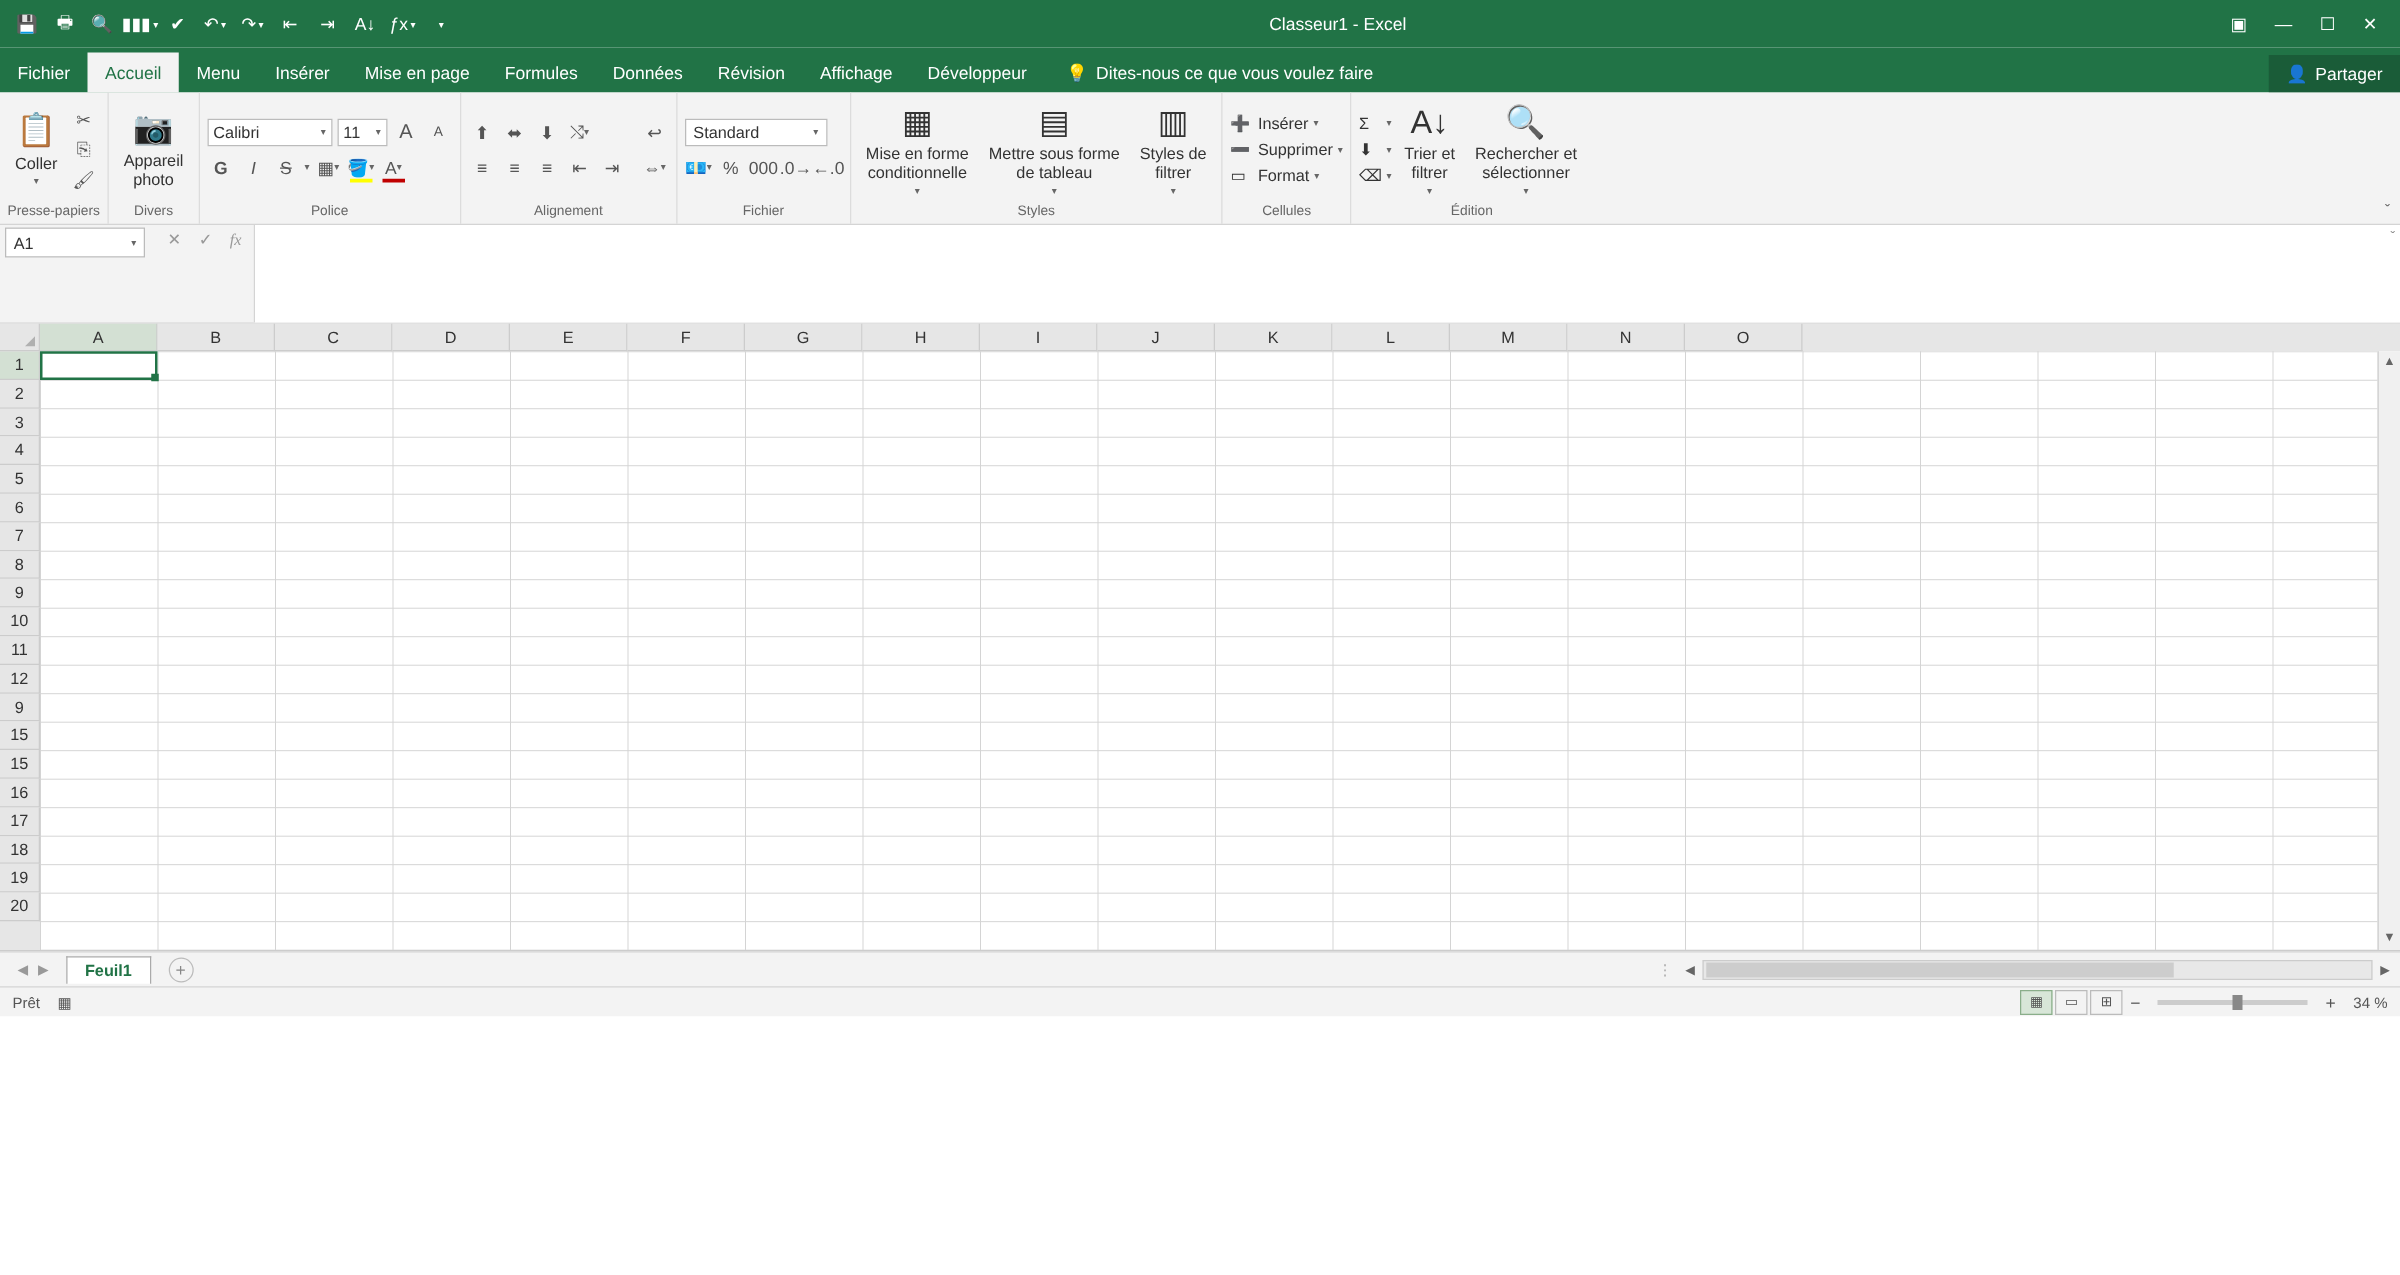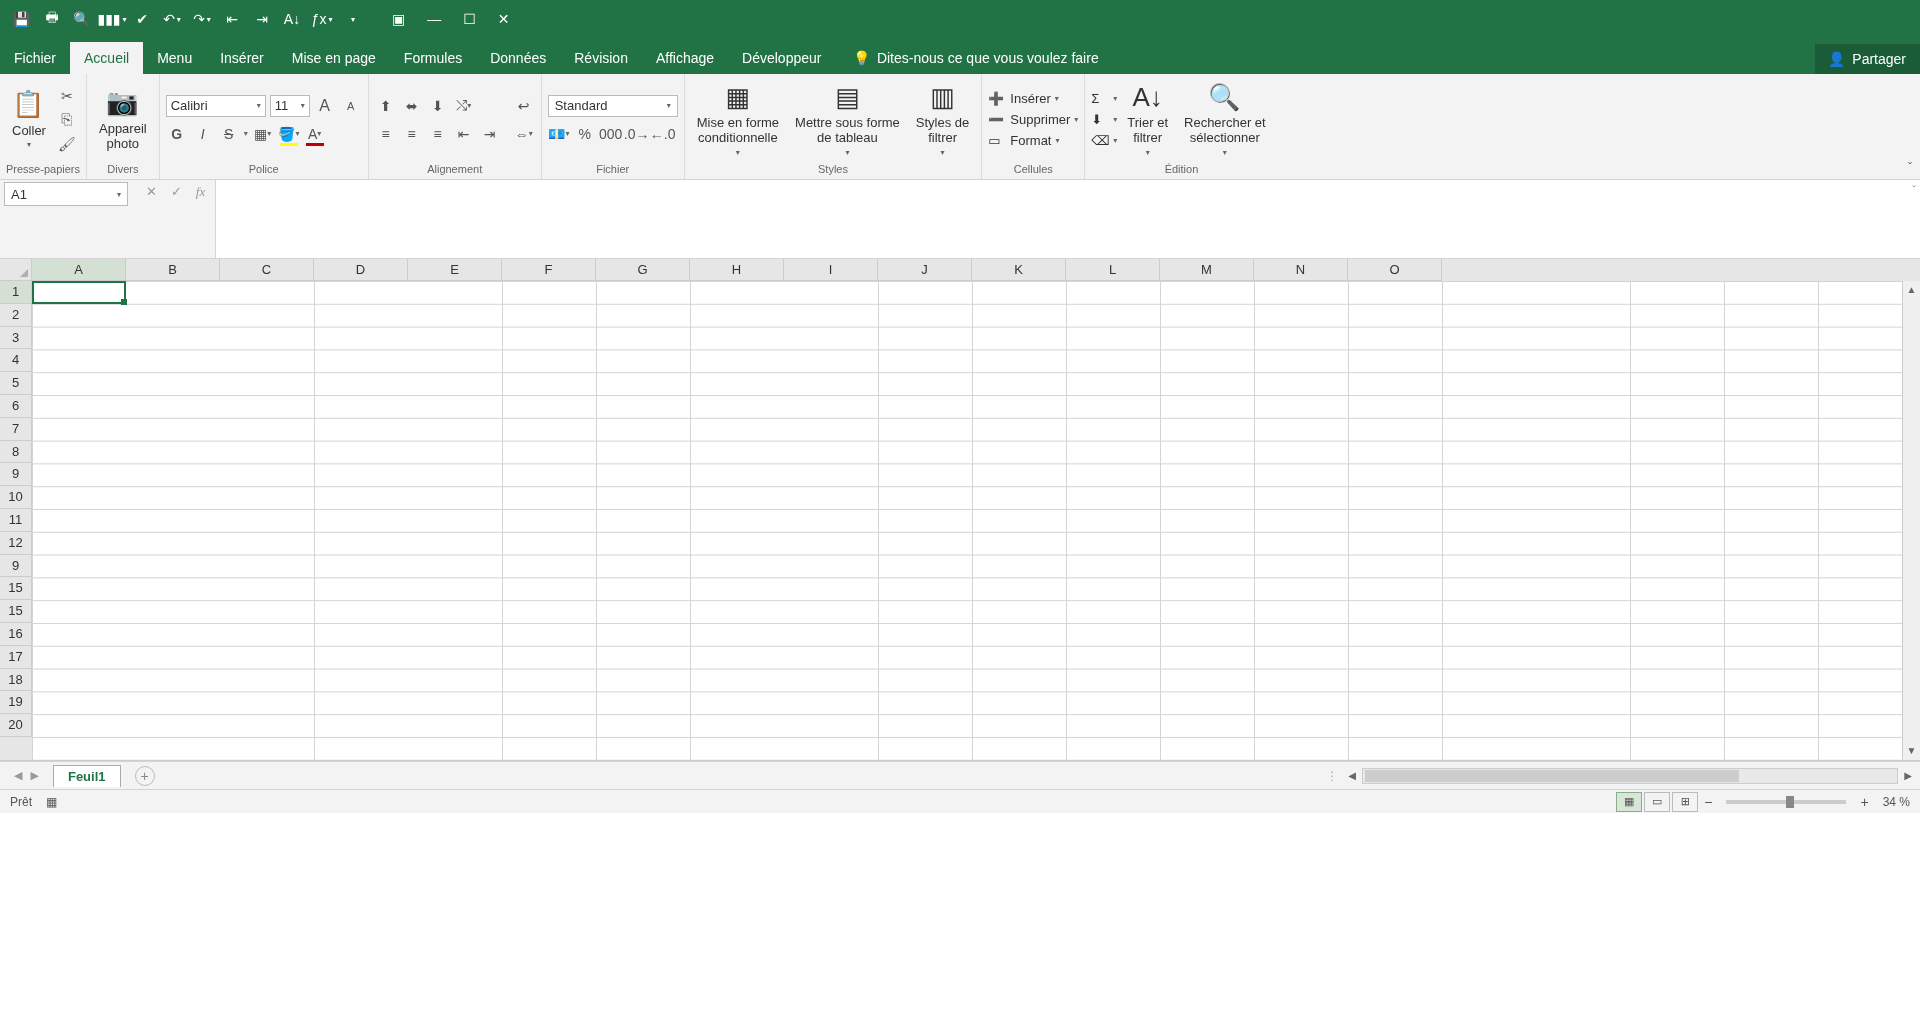--- a/index.html
+++ b/index.html
@@ -28,29 +28,29 @@
   .group-body { display: flex; align-items: center; gap: 4px; flex: 1; }
   .group-label { text-align: center; font-size: 11px; color: #666; padding: 2px 0; position: relative; }
   .bigbtn { display: flex; flex-direction: column; align-items: center; justify-content: center; gap: 2px; padding: 2px 6px; cursor: pointer; line-height: 1.2; text-align: center; }
   .bigbtn .ico { font-size: 26px; }
   .smallbtn { width: 22px; height: 22px; display: flex; align-items: center; justify-content: center; cursor: pointer; font-size: 14px; color: #555; }
   .col { display: flex; flex-direction: column; gap: 2px; }
   .row { display: flex; gap: 4px; align-items: center; }
   .font-combo { background: #fff; border: 1px solid #bbb; height: 22px; padding: 0 4px; display: flex; align-items: center; justify-content: space-between; font-size: 13px; }
   .font-name { width: 100px; }
   .font-size { width: 40px; }
-  .num-combo { background: #fff; border: 1px solid #bbb; height: 22px; width: 130px; padding: 0 6px; display: flex; align-items: center; justify-content: space-between; font-size: 13px; }
+  .num-combo { background: #fff; border: 1px solid #bbb; height: 22px; width: 114px; padding: 0 6px; display: flex; align-items: center; justify-content: space-between; font-size: 13px; }
   .cells-item { display: flex; align-items: center; gap: 4px; padding: 2px 0; cursor: pointer; font-size: 13px; }
   .cells-item .ci { width: 18px; display: inline-block; }
   .drop-arrow { font-size: 8px; color: #666; }
   .collapse-ribbon { position: absolute; right: 8px; bottom: 4px; cursor: pointer; color: #666; font-size: 12px; }
 
   
   .fbar-wrap { background: #f3f3f3; border-bottom: 1px solid #d4d4d4; min-height: 28px; display: flex; align-items: stretch; }
-  .namebox { width: 124px; background: #fff; border: 1px solid #bbb; margin: 2px 4px; display: flex; align-items: center; padding: 0 6px; justify-content: space-between; height: 24px; }
+  .namebox { width: 112px; background: #fff; border: 1px solid #bbb; margin: 2px 4px; display: flex; align-items: center; padding: 0 6px; justify-content: space-between; height: 24px; }
   .fx-ctrls { display: flex; align-items: flex-start; gap: 14px; padding: 4px 10px 0 14px; color: #999; }
   .fx-ctrls span { cursor: pointer; font-size: 13px; }
   .fstyle { font-style: italic; font-family: "Times New Roman", serif; }
   .formula-input { flex: 1; background: #fff; border-left: 1px solid #d4d4d4; padding: 4px 6px; height: 78px; position: relative; }
   .fbar-expand { position: absolute; right: 4px; top: 4px; color: #888; font-size: 11px; cursor: pointer; }
 
   
   .grid-area { display: flex; height: 480px; border-bottom: 1px solid #ccc; }
   .rowhdrs { width: 32px; background: #e6e6e6; }
   .colhdr-row { height: 22px; display: flex; background: #e6e6e6; }
@@ -106,20 +106,21 @@
     <div class="qat-item">↶<span class="drop">▾</span></div>
     <div class="qat-item">↷<span class="drop">▾</span></div>
     <div class="qat-item">⇤</div>
     <div class="qat-item">⇥</div>
     <div class="qat-item">A↓</div>
     <div class="qat-item">ƒx<span class="drop">▾</span></div>
     <div class="qat-item">
         <span class="drop">▾</span>
       </div>
   </div>
+  <div class="title-center">Classeur1  -  Excel</div>
   <div class="win-controls">
     <div>▣</div>
     <div>—</div>
     <div>☐</div>
     <div>✕</div>
   </div>
 </div>
 
 <div class="tabsbar">
   <div class="tab">Fichier</div>

